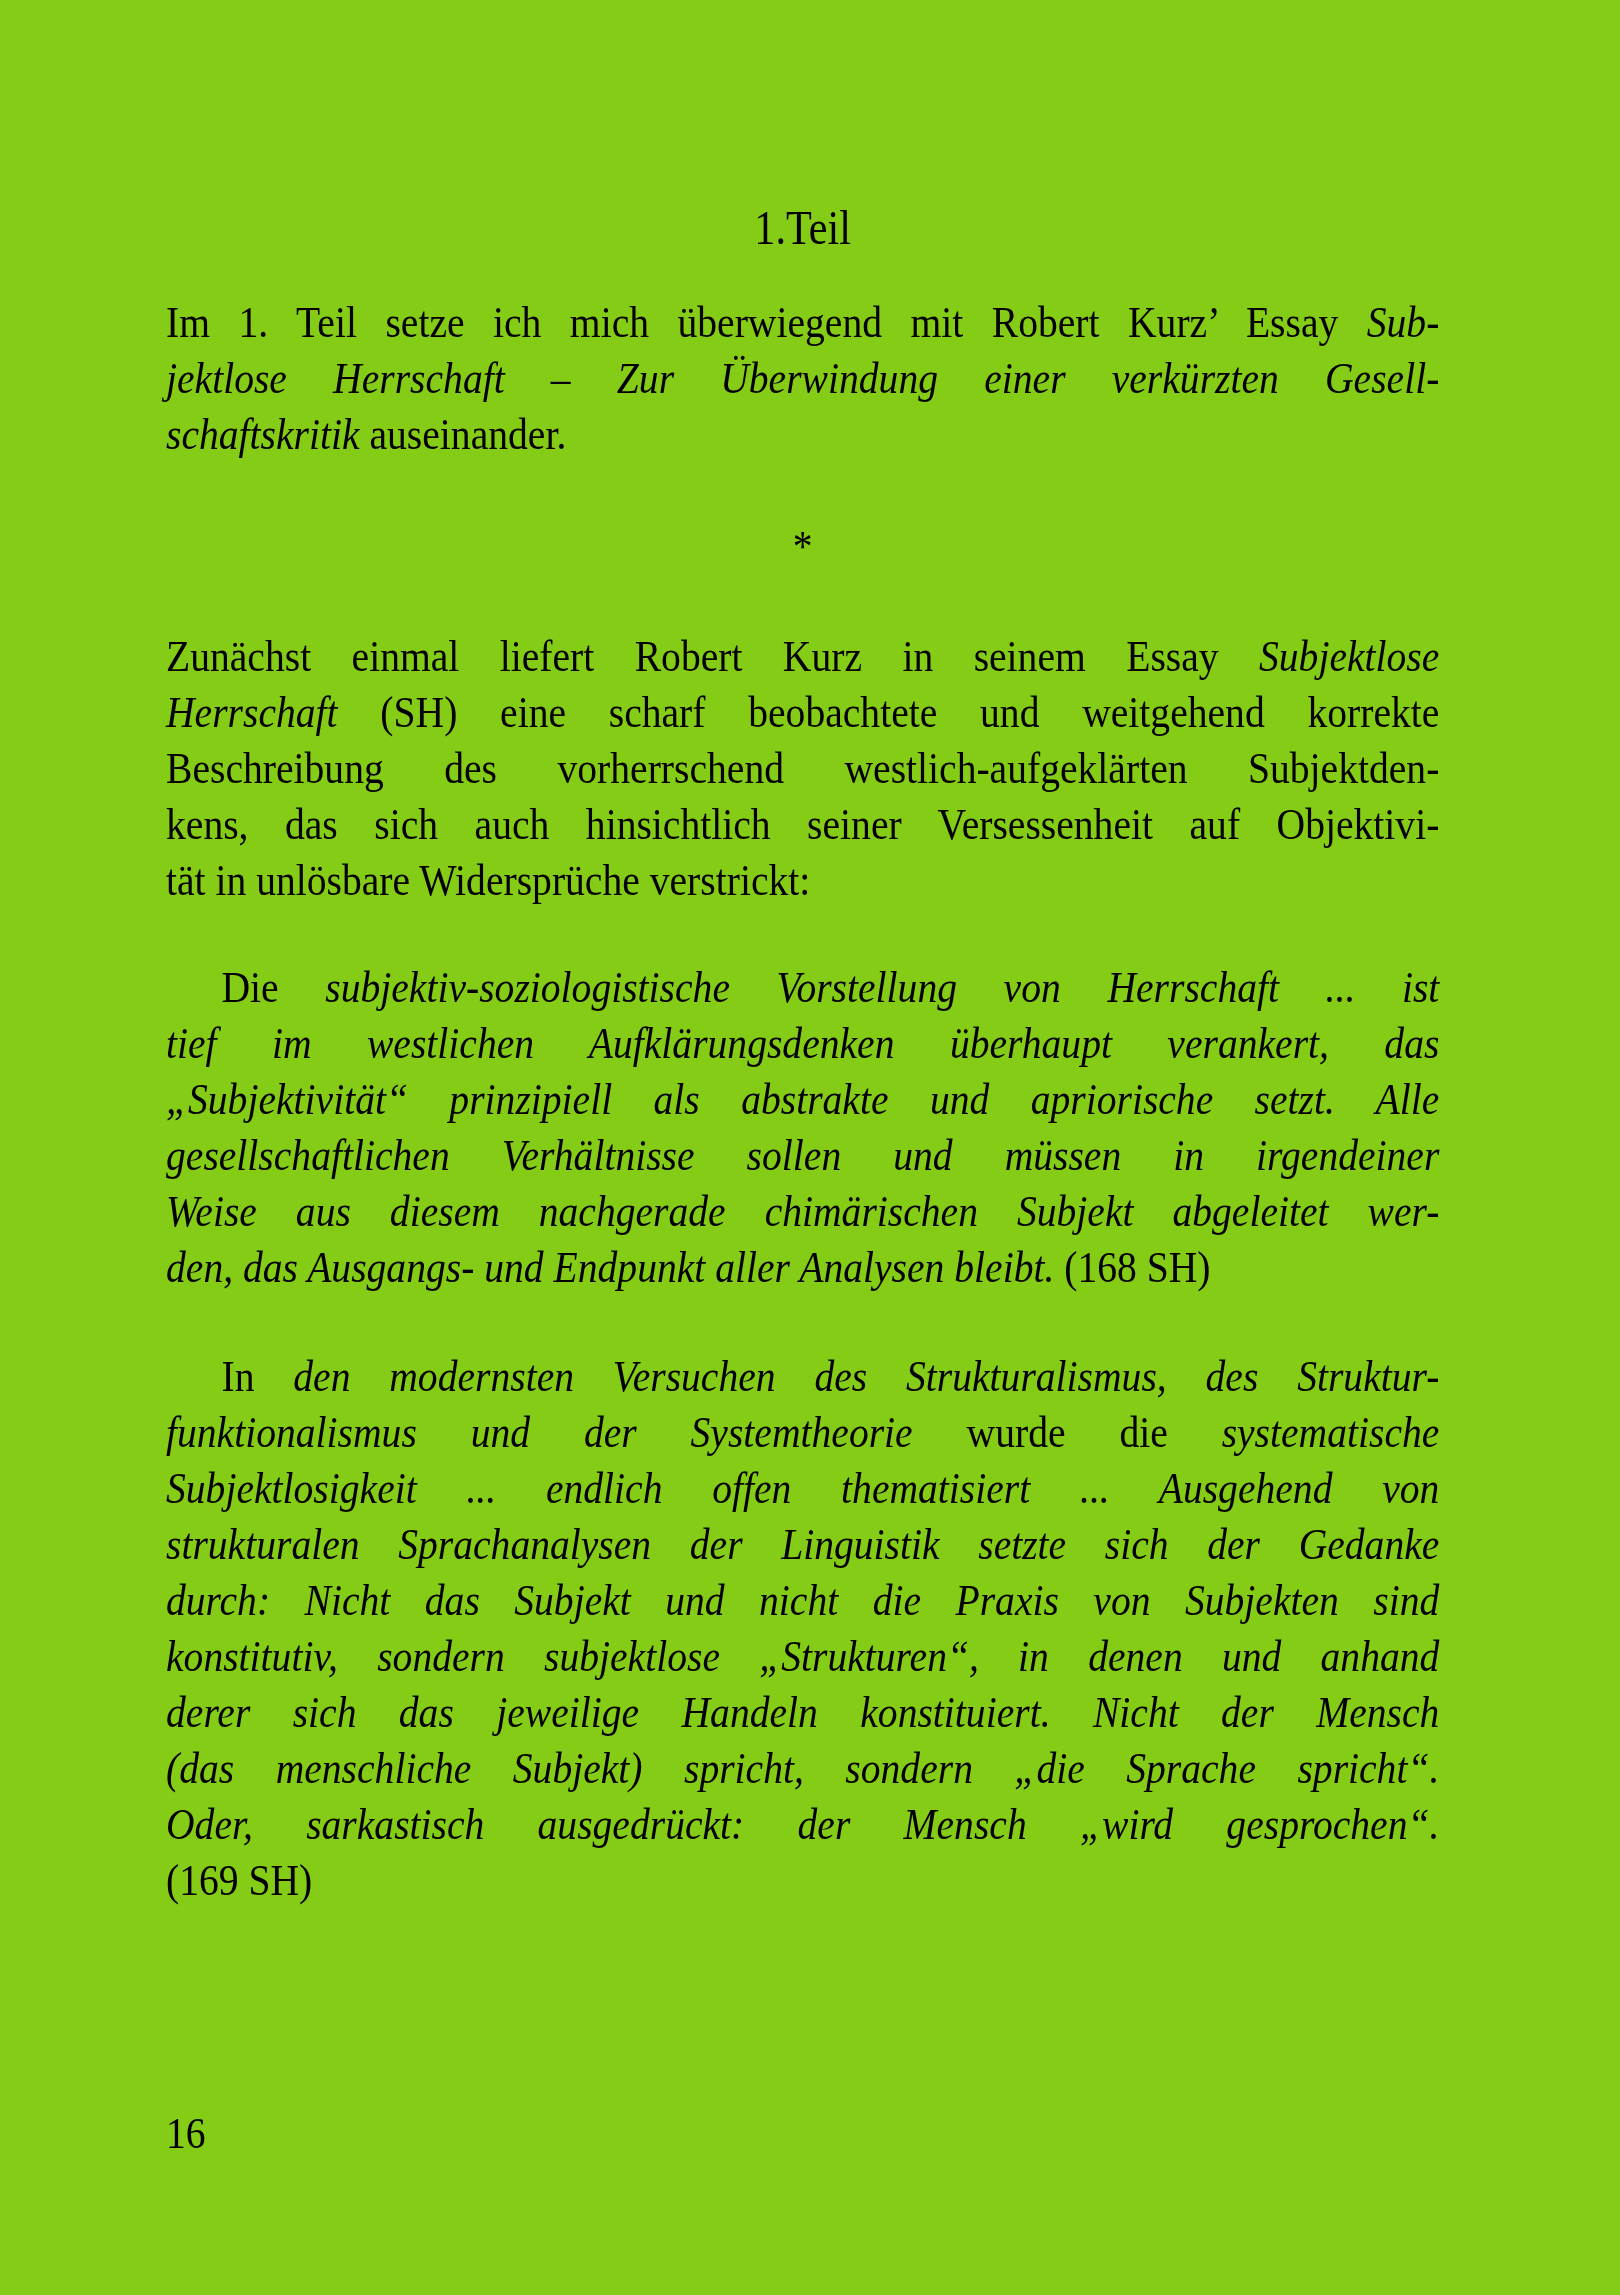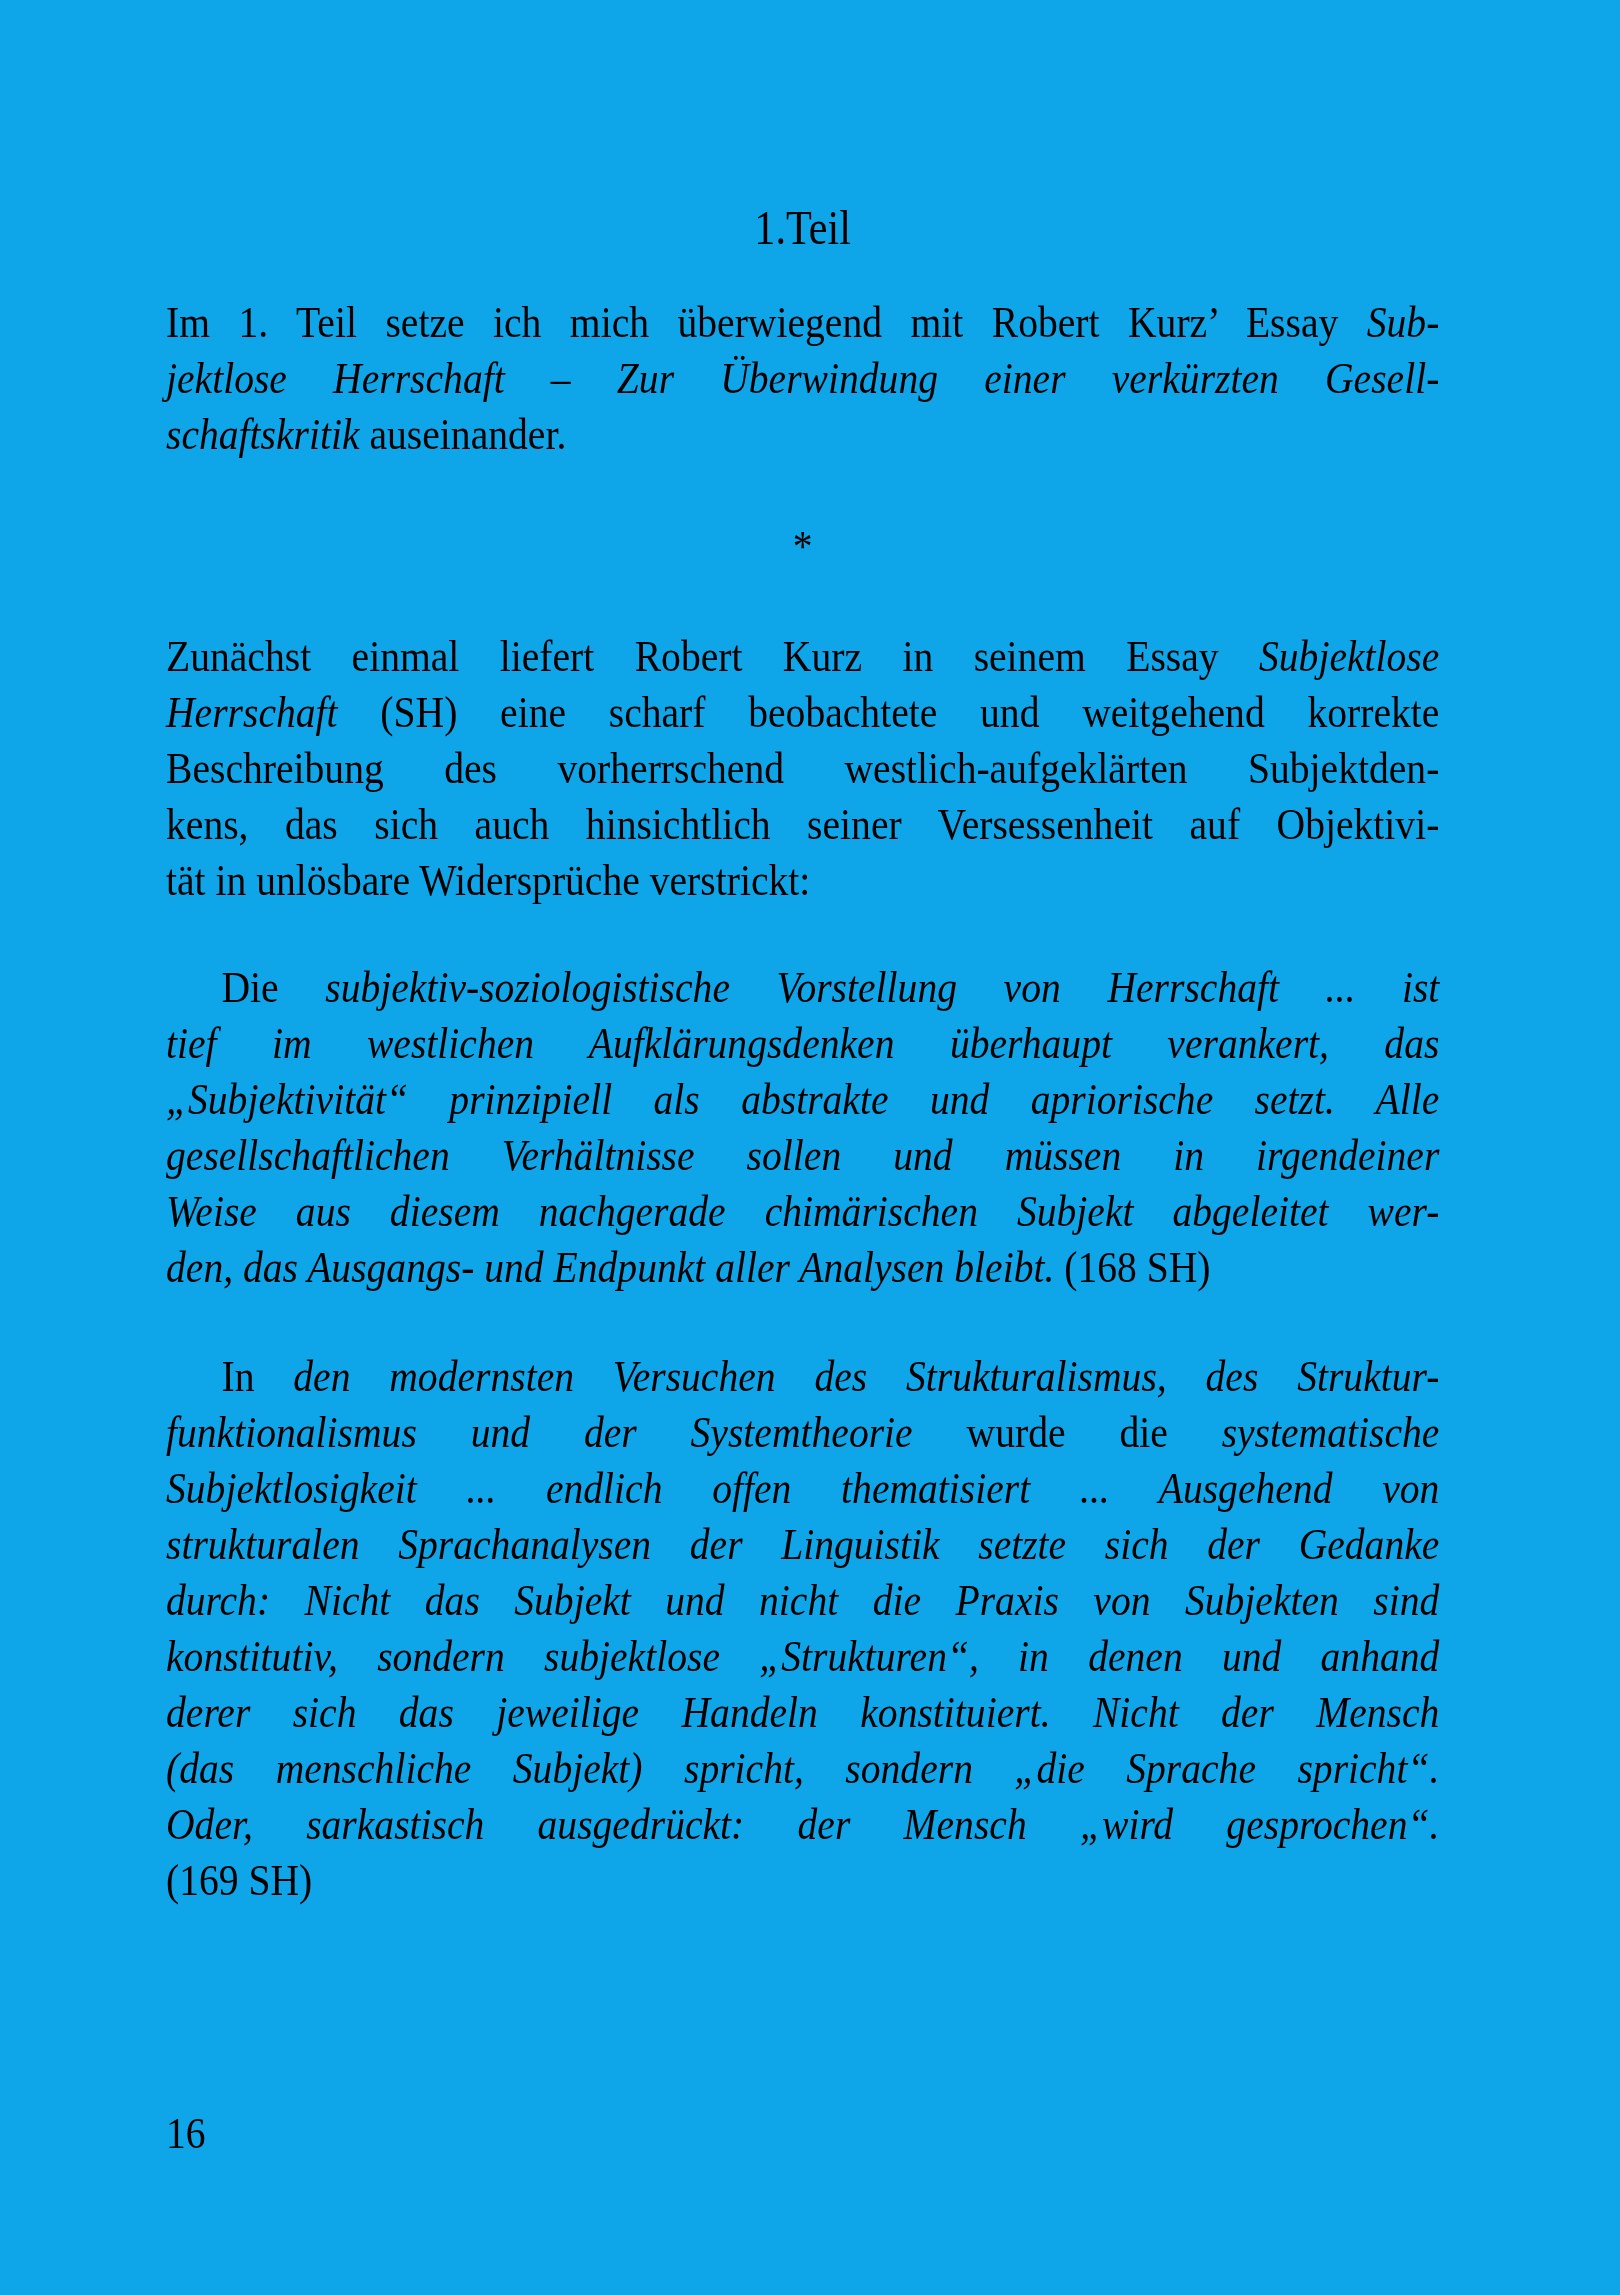--- a/index.html
+++ b/index.html
@@ -5,21 +5,21 @@
 <style>
   html, body {
     margin: 0;
     padding: 0;
     background: #ffffff;
   }
   .page {
     position: relative;
     width: 1620px;
     height: 2295px;
-    background: #0ea5e9;
+    background: #84cc16;
     overflow: hidden;
     font-family: "Liberation Serif", "DejaVu Serif", serif;
     color: #000000;
   }
   
   .block {
     position: absolute;
     left: 166px;
     width: 1447px;               
     transform: scaleX(0.88);

